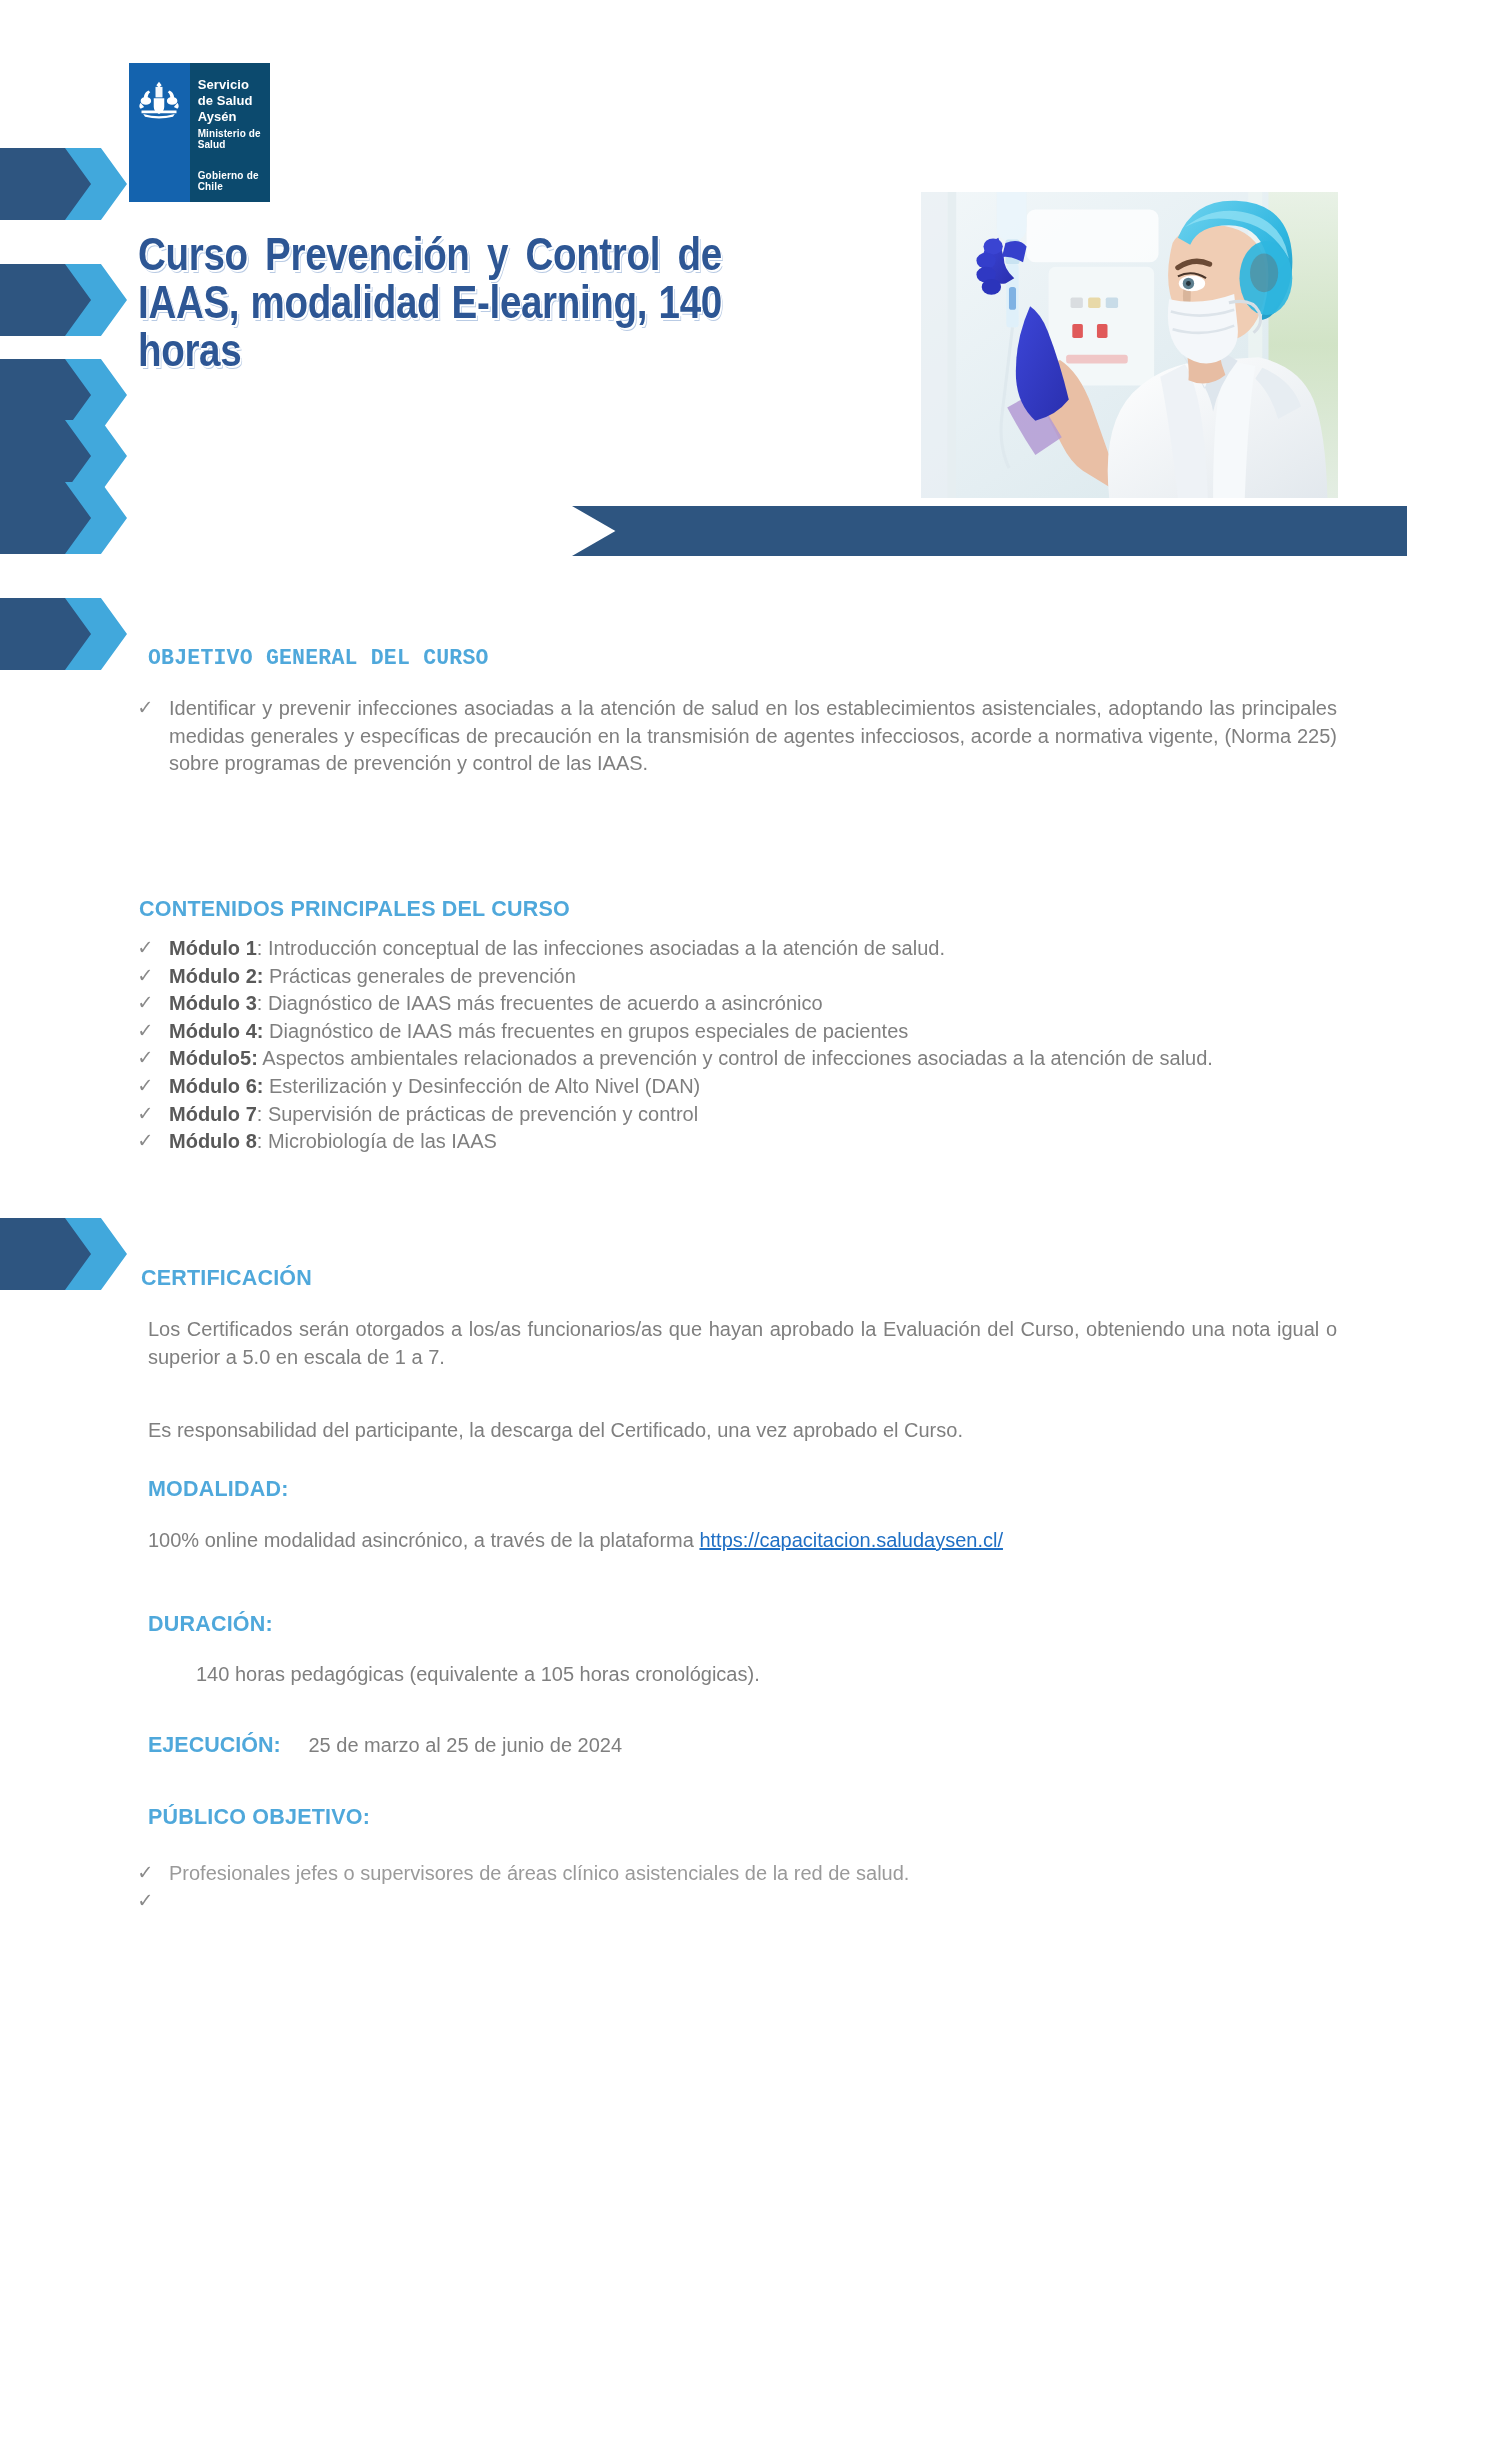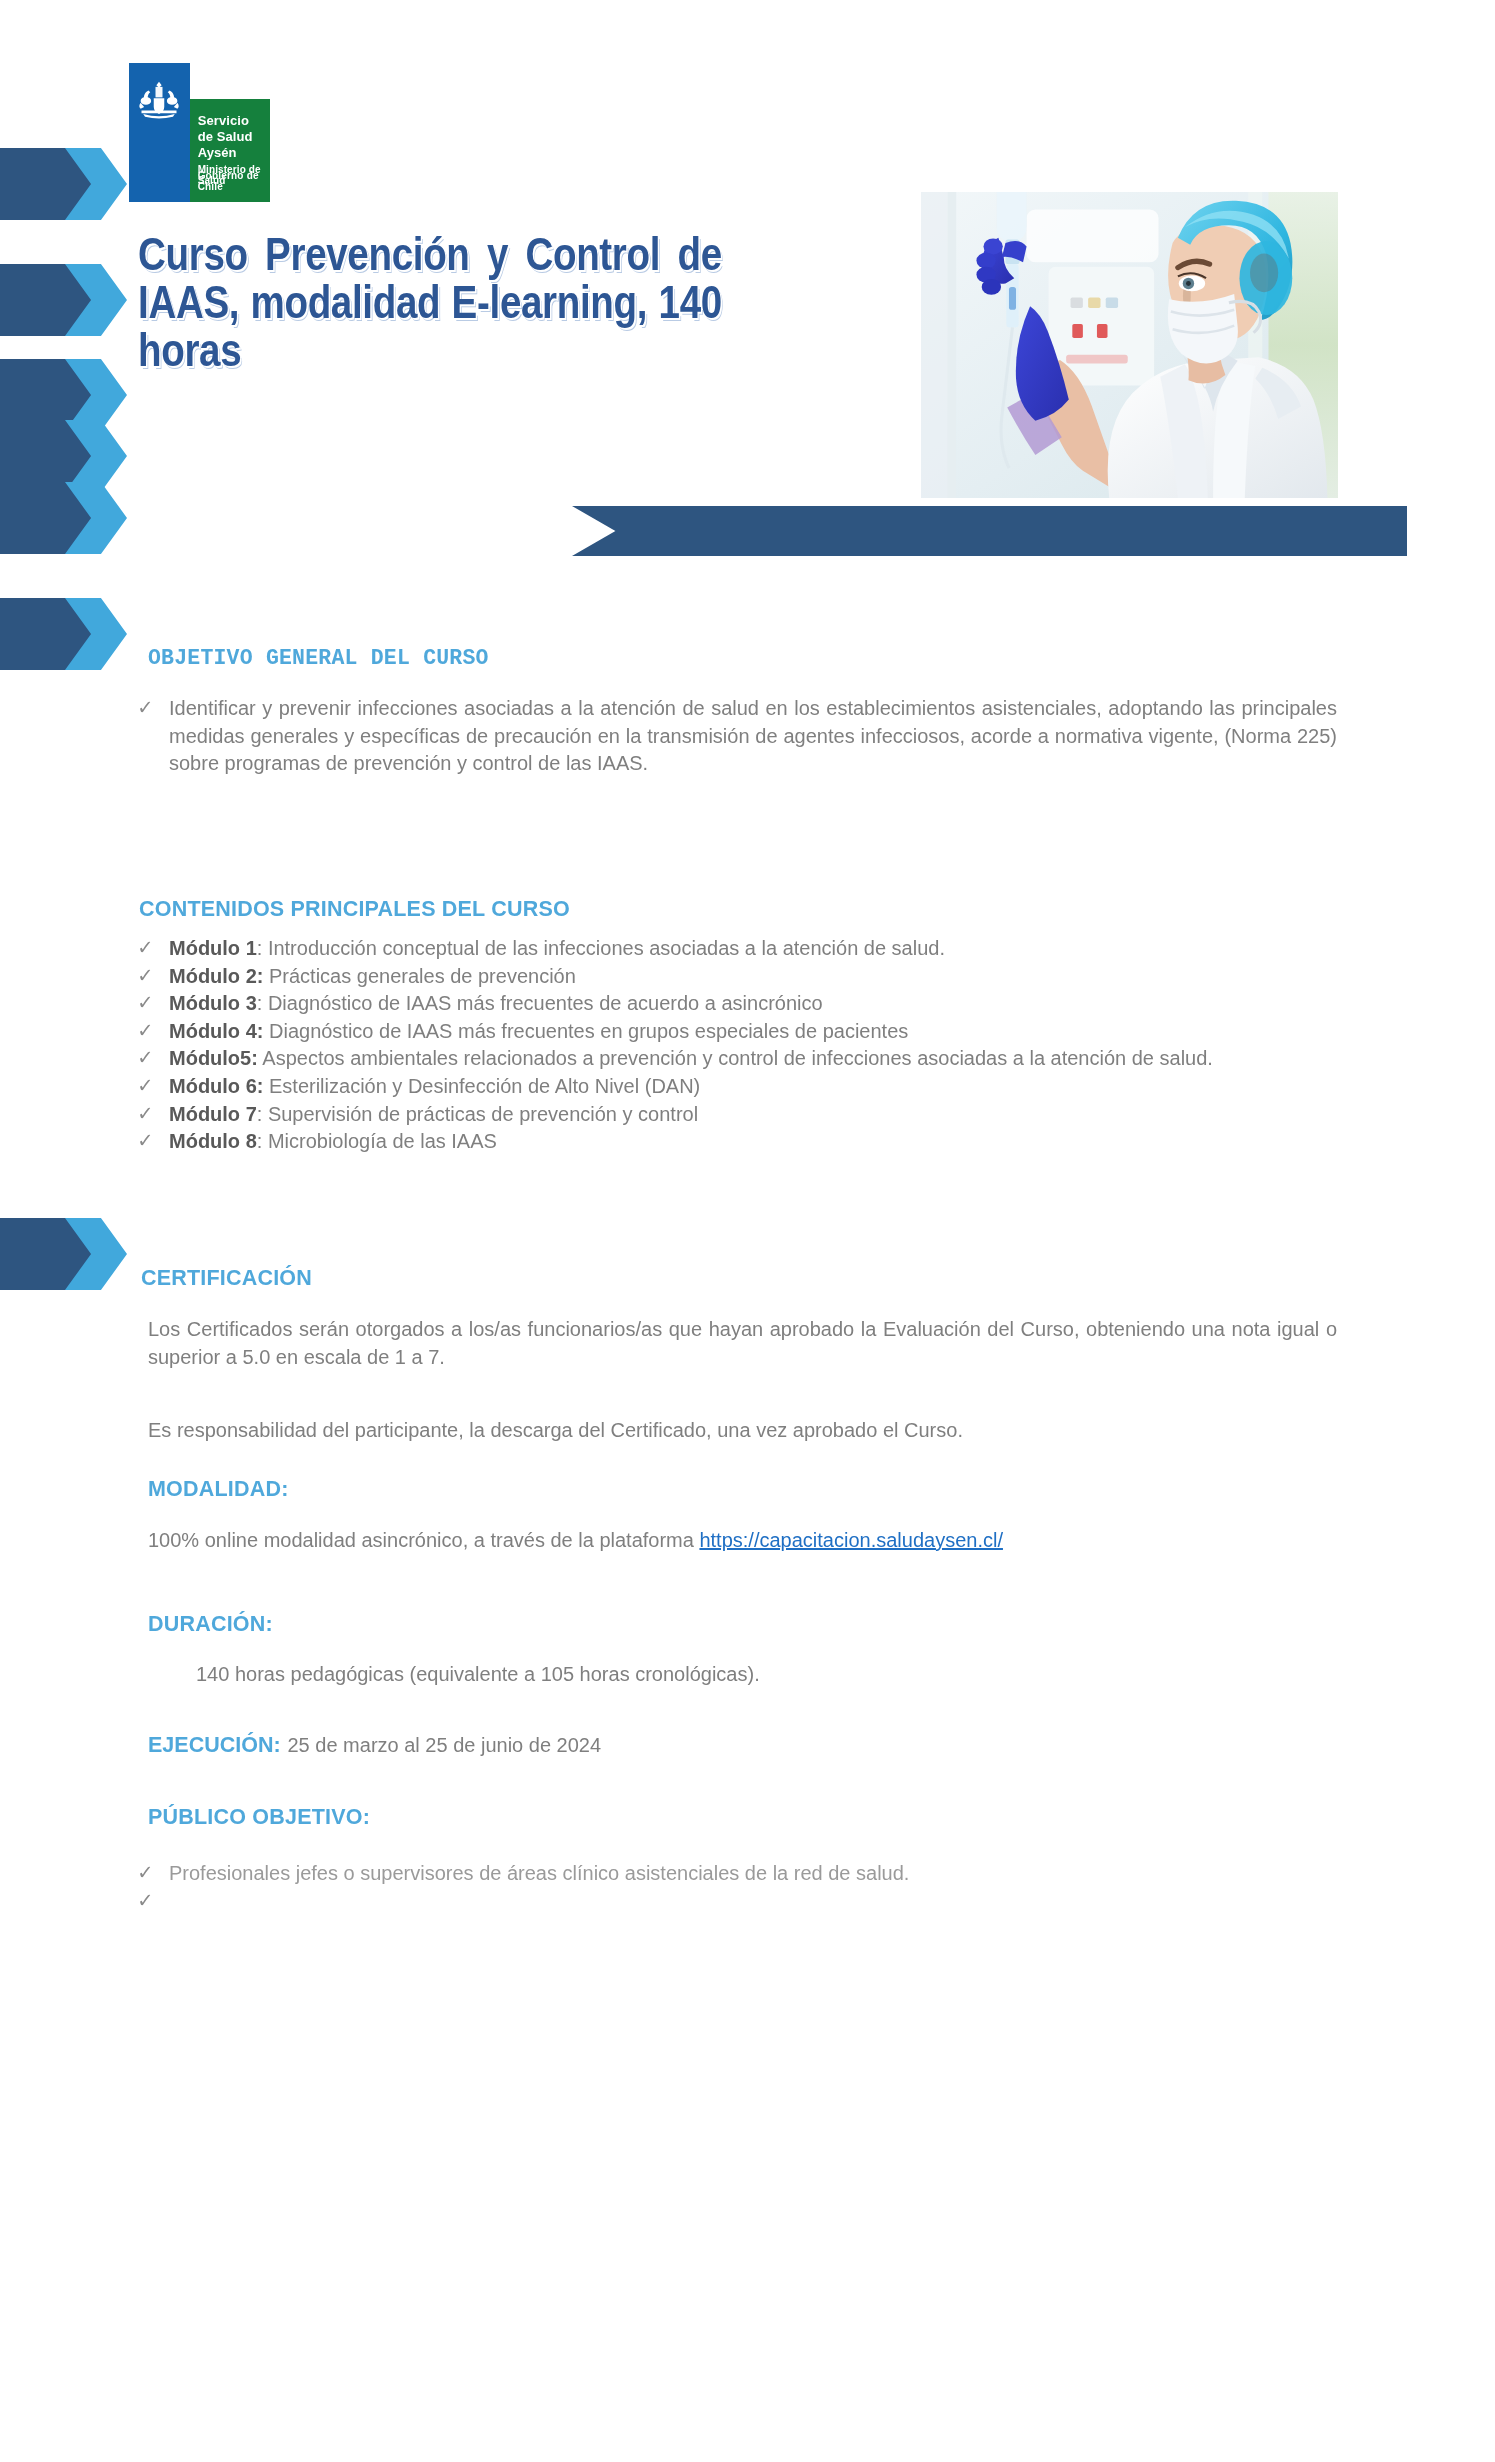--- a/index.html
+++ b/index.html
@@ -59,23 +59,22 @@
     display: flex;
     overflow: hidden;
   }
   .logo-left {
     width: 43%;
     background: #1463AE;
     position: relative;
   }
   .logo-right {
     width: 57%;
-    background: #15803d;
+    background: #0c4a6e;
     position: relative;
-    margin-top: 36px;
   }
   .crest {
     position: absolute;
     left: 50%;
     top: 16px;
     transform: translateX(-50%);
     width: 46px;
     height: 42px;
   }
   .logo-txt {
@@ -390,21 +389,21 @@
   <div class="h-blue" style="left:148px; top:1477px;">MODALIDAD:</div>
   <div class="body-txt" style="left:148px; top:1526px; width:1189px;">
     <span>100% online modalidad asincrónico, a través de la plataforma </span><span class="link">https://capacitacion.saludaysen.cl/</span>
   </div>
 
   <div class="h-blue" style="left:148px; top:1612px;">DURACIÓN:</div>
   <div class="body-txt" style="left:148px; top:1660px; width:1189px;margin-left:48px;">140 horas pedagógicas (equivalente a 105 horas cronológicas).</div>
 
   <div style="position:absolute; left:148px; top:1731px; white-space:nowrap;">
     <span class="inline-blue">EJECUCIÓN:</span>
-    <span class="body-txt" style="position:static; margin-left:3px;">25 de marzo al 25 de junio de 2024</span>
+    <span class="body-txt" style="position:static; margin-left:24px;">25 de marzo al 25 de junio de 2024</span>
   </div>
 
   <div class="h-blue" style="left:148px; top:1805px;">PÚBLICO OBJETIVO:</div>
   <ul class="checks" id="publico-list" style="left:132px; top:1860px; width:1214px;">
   <li style="color: rgb(154, 154, 154);"><span class="tick">✓</span><span>Profesionales jefes o supervisores de áreas clínico asistenciales de la red de salud.</span></li>
       <li style="color: rgb(154, 154, 154);"><span class="tick">✓</span></li>
     </ul>
 
 </div>
 

